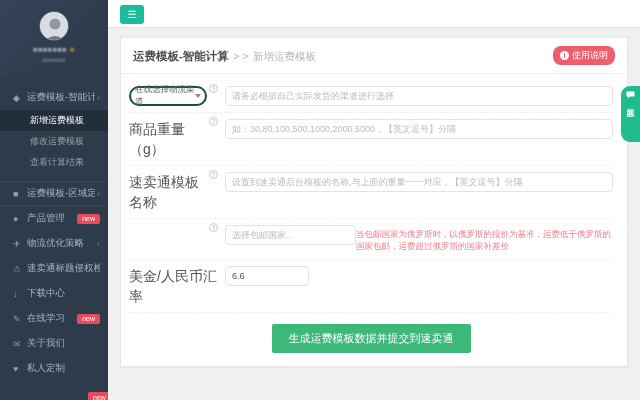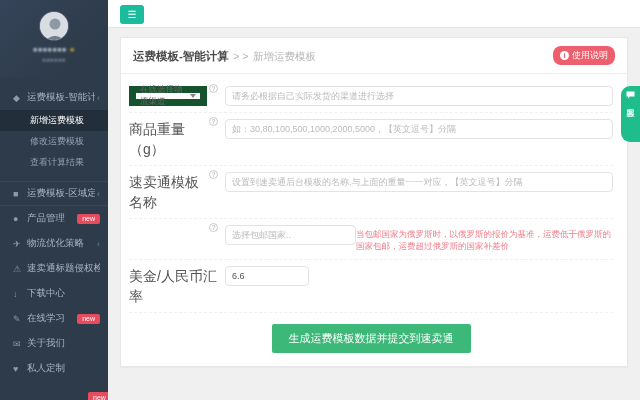--- a/index.html
+++ b/index.html
@@ -56,21 +56,21 @@
 
   .form { padding:6px 14px 0 8px; }
   .frow { display:flex; align-items:flex-start; padding:6px 0;
     border-bottom:1px dashed #f0f0f0; }
   .fleft { width:96px; flex:none; display:flex; justify-content:flex-end;
     align-items:flex-start; padding-right:7px; }
   .flabel { font-size:14px; color:#555; font-weight:normal; line-height:20px; }
   .qmark { width:9px; height:9px; border-radius:50%; border:1px solid #c9c9c9;
     color:#aaa; font-size:6.5px; line-height:8px; text-align:center; flex:none;
     margin:-2px 0 0 2px; background:#fff; }
-  .selbox { width:88px; height:20px; border:7px solid #14532d; border-radius:0;
+  .selbox { width:88px; height:20px; border:2px solid #14532d; border-radius:10px;
     display:flex; align-items:center; justify-content:space-between;
     padding:0 4px; font-size:8.5px; color:#666; cursor:pointer; background:#fff; }
   .caret { width:0; height:0; border-left:3.5px solid transparent;
     border-right:3.5px solid transparent; border-top:4px solid #888; }
   .finput { flex:1; height:20px; border:1px solid #e3e3e3; border-radius:4px;
     padding:0 6px; font-size:9px; color:#555; outline:none;
     font-family:"Liberation Sans", sans-serif; }
   .finput::placeholder { color:#bbb; }
   .fcol { flex:1; display:flex; flex-direction:row; }
   .rednote { font-size:8.5px; color:#f07c88; margin-top:4px; }

